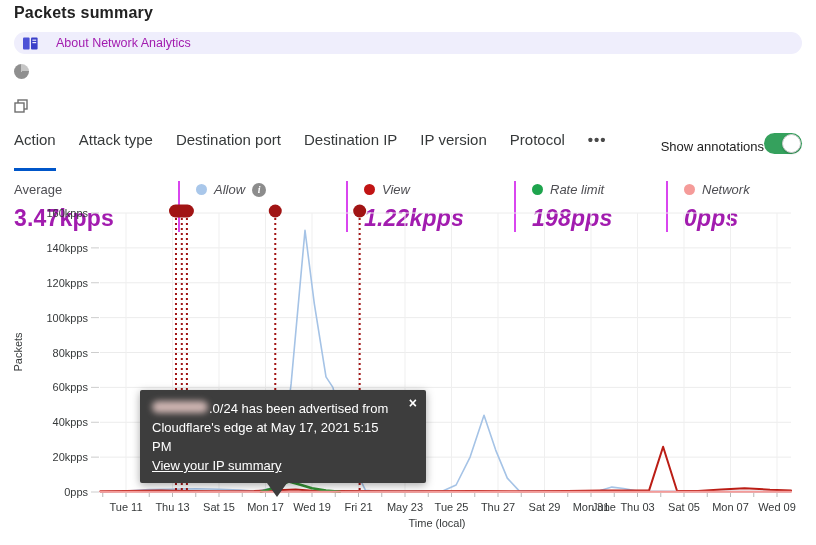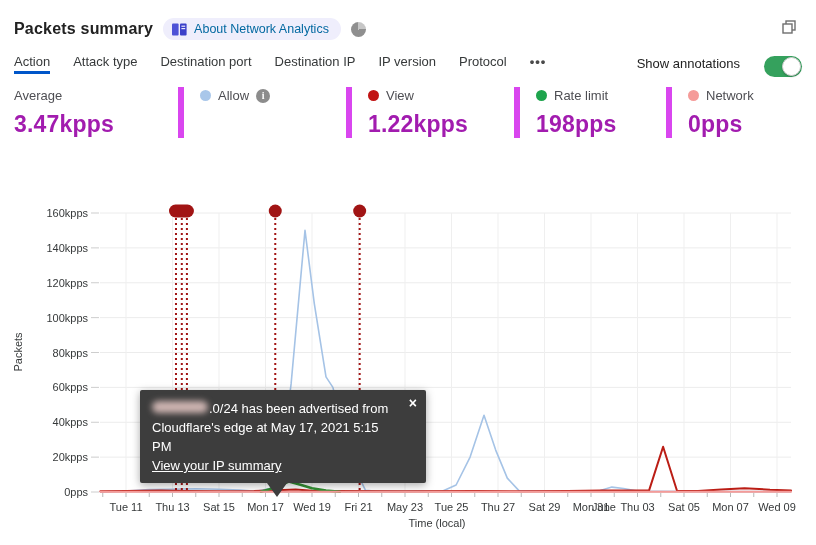--- a/index.html
+++ b/index.html
@@ -1,43 +1,43 @@
 <!DOCTYPE html>
 <html><head>
 <meta charset="utf-8">
 <style>
   * { margin:0; padding:0; box-sizing:border-box; }
   html,body { width:816px; height:545px; background:#fff; overflow:hidden;
               font-family:"Liberation Sans", sans-serif; color:#2b2b2b; position:relative; }
 
   
-  .hdr { display:flex; align-items:center; padding:18px 14px 0 14px; gap:10px; }
+  .hdr { display:flex; padding:4px 14px 0 14px; gap:10px;flex-direction:column; }
   .hdr h1 { font-size:16px; font-weight:bold; color:#222; letter-spacing:.2px; }
-  .badge { display:inline-flex; align-items:center; gap:7px; background:#efeefc; color:#0369a1;
+  .badge { display:inline-flex; align-items:center; gap:18px; background:#efeefc; color:#a21caf;
            border-radius:12px; padding:4px 12px 4px 9px; font-size:12.5px; cursor:pointer; }
   .pie { width:15px; height:15px; border-radius:50%;
          background:conic-gradient(#c6c6c6 0 90deg, #8f8f8f 90deg 360deg); }
   .spacer { flex:1; }
   .winicon { margin-right:6px; }
 
   
   .tabbar { display:flex; align-items:flex-start; padding:0 14px; margin-top:14px; }
   .tabs { display:flex; gap:23px; }
-  .tab { font-size:13px; color:#36393a; padding-bottom:2px; cursor:pointer; white-space:nowrap; }
+  .tab { font-size:15px; color:#36393a; padding-bottom:20px; cursor:pointer; white-space:nowrap; }
   .tab.active { border-bottom:3px solid #0056c9; }
   .tab.more { letter-spacing:1px; font-weight:bold; color:#4a4a4a; }
-  .annot-ctl { margin-left:auto; display:flex; align-items:flex-start; gap:24px; font-size:13px; color:#222; padding-top:2px; }
+  .annot-ctl { margin-left:auto; display:flex; align-items:flex-end; gap:0; font-size:13px; color:#222; padding-top:2px; }
   .toggle { width:38px; height:21px; background:#35a15d; border-radius:11px; position:relative; cursor:pointer; }
   .knob { position:absolute; top:1px; right:1px; width:19px; height:19px; background:#fff;
           border:1px solid #cfcfcf; border-radius:50%; box-shadow:0 1px 2px rgba(0,0,0,.2); }
 
   
   .stats { display:flex; padding:0 0 0 14px; margin-top:10px; }
   .stat { padding-right:14px; }
-  .stat + .stat { border-left:6px solid #d946ef; padding-left:16px; }
+  .stat + .stat { border-left:2px solid #d946ef; padding-left:16px;font-style:italic; }
   .stat .lab { display:flex; align-items:center; gap:7px; font-size:13px; color:#4e4e53; height:17px; }
   .dot { width:11px; height:11px; border-radius:50%; display:inline-block; }
   .info { width:14px; height:14px; border-radius:50%; background:#8c8c8c; color:#fff; font-size:10px;
           font-weight:bold; display:inline-flex; align-items:center; justify-content:center;
           font-family:"Liberation Serif", serif; cursor:pointer; }
   .stat .val { font-size:23px; font-weight:bold; color:#a21caf; margin-top:7px; letter-spacing:.2px; }
   .w-avg{width:164px}.w-allow{width:168px}.w-block{width:168px}.w-rate{width:152px}
 
   
   .chart { position:absolute; left:0; top:185px; width:816px; height:360px; }

